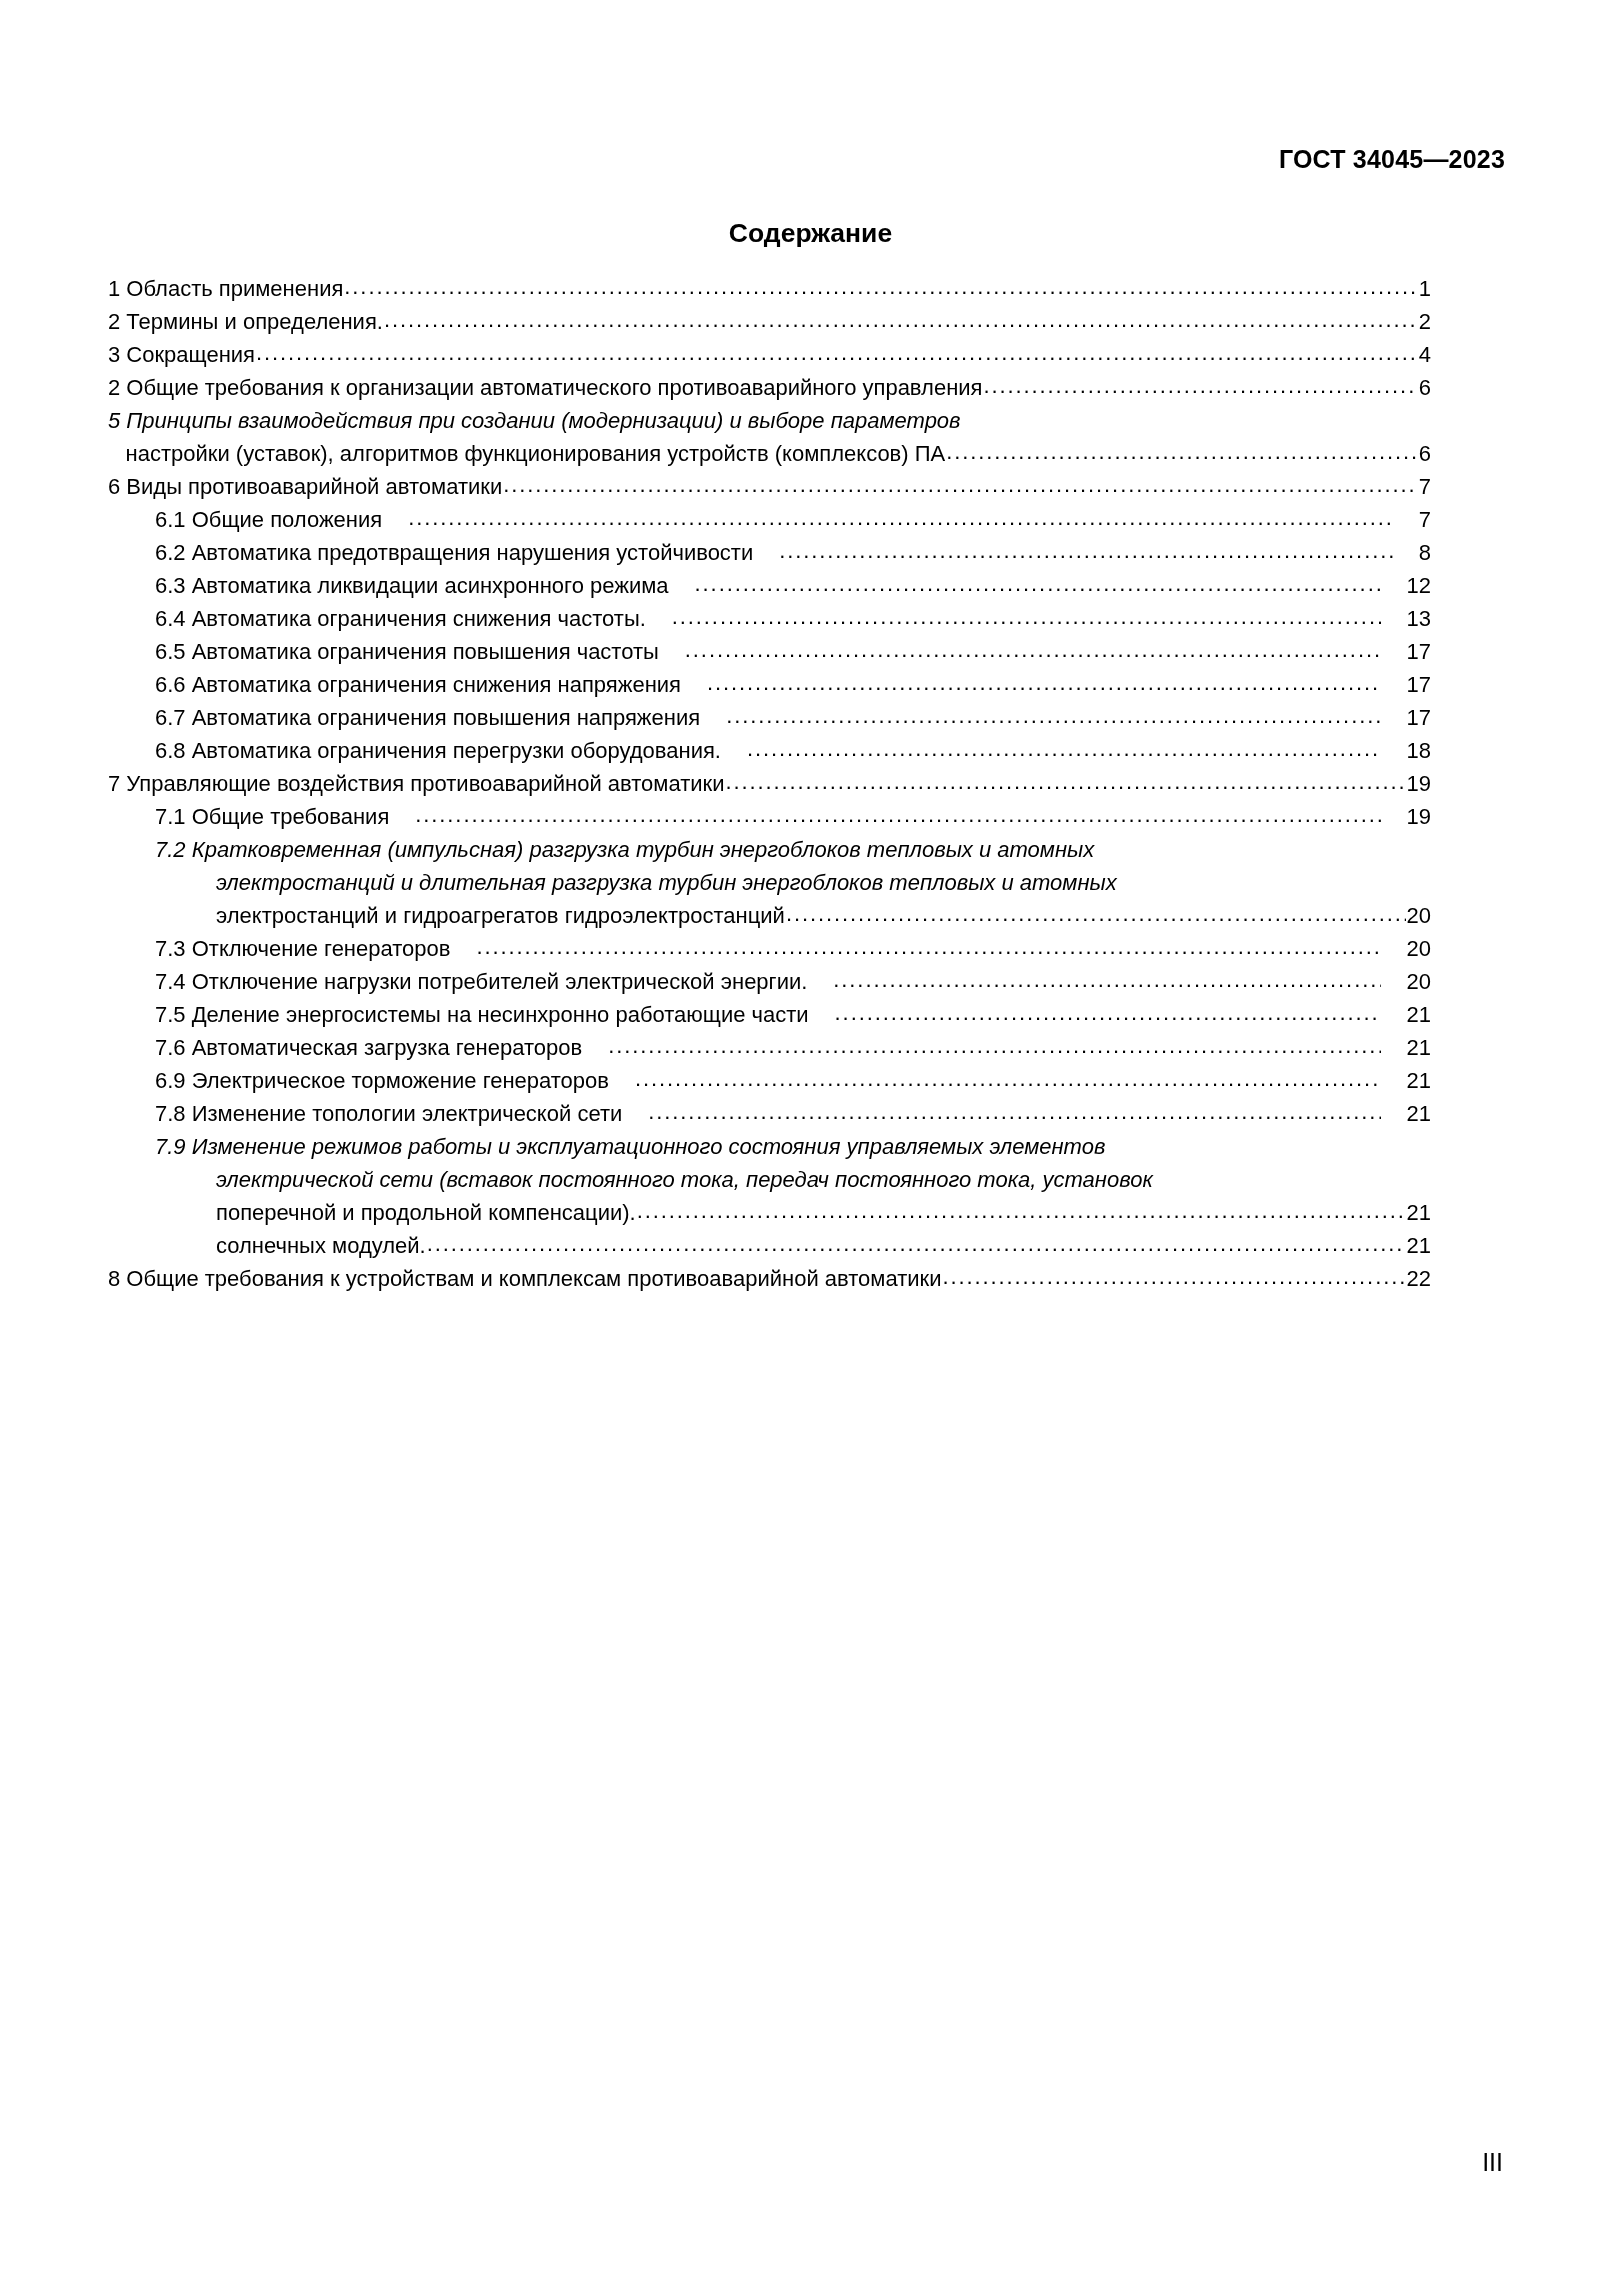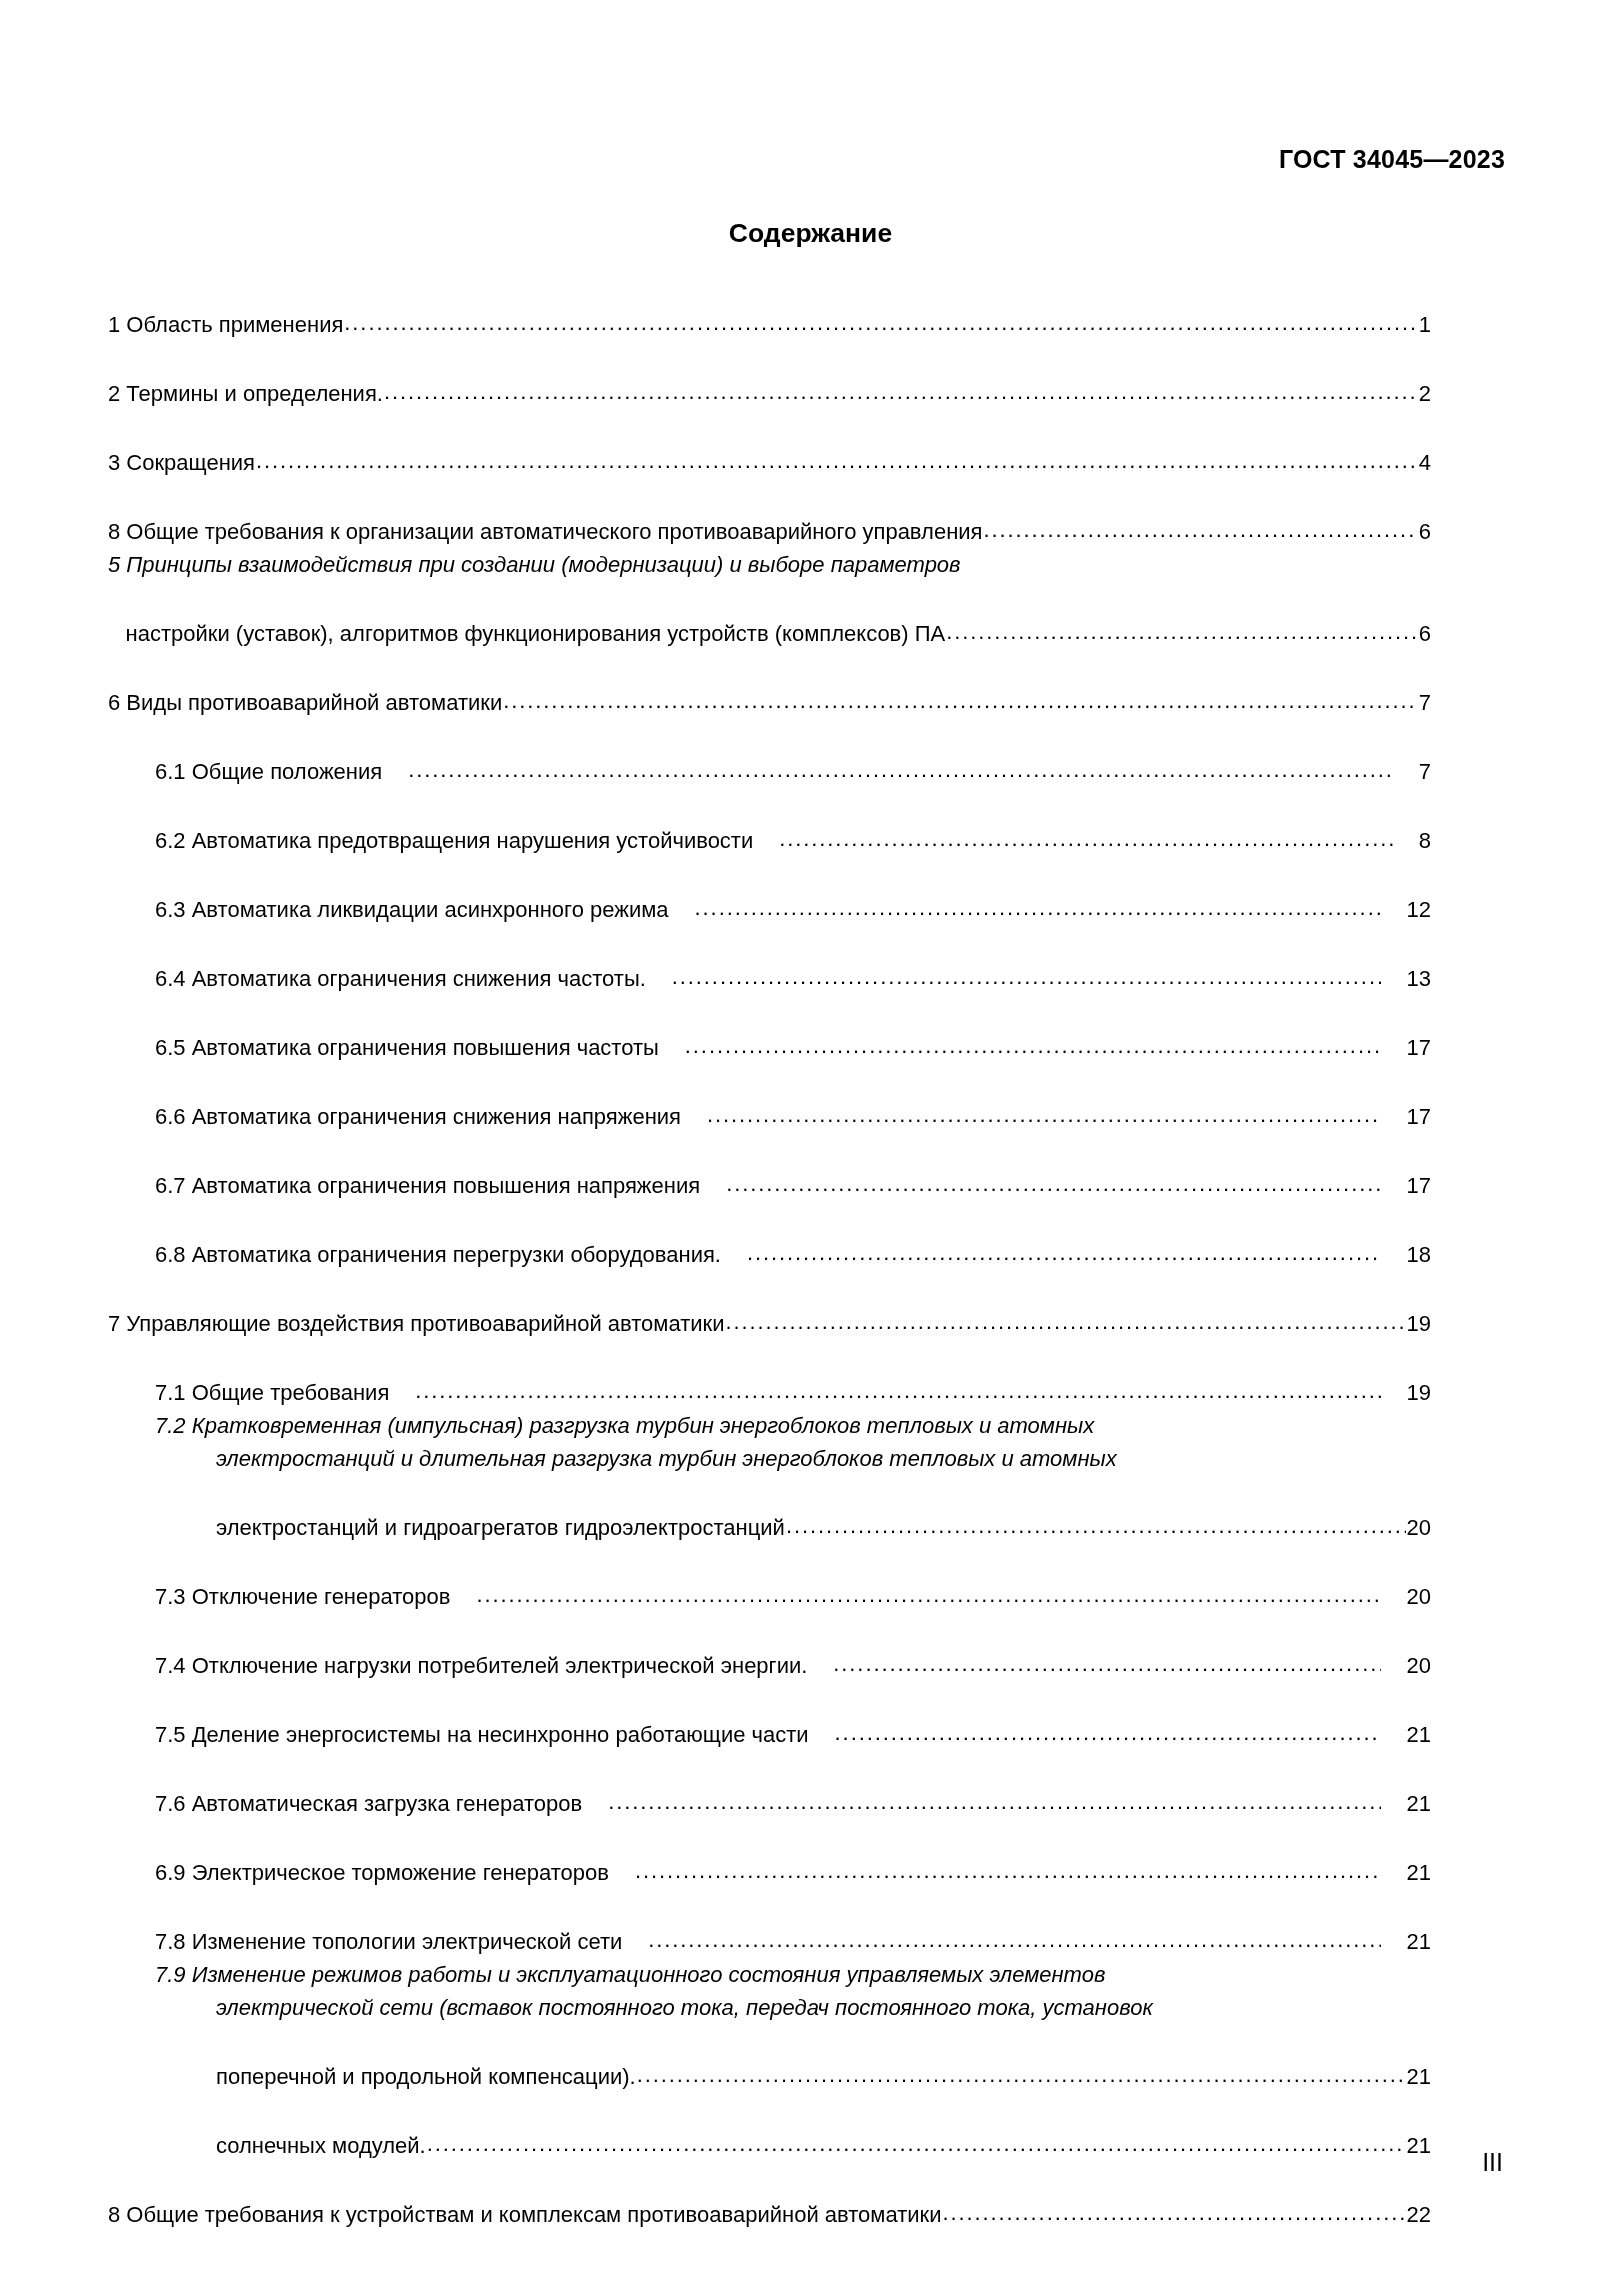--- a/index.html
+++ b/index.html
@@ -44,21 +44,20 @@
     position: absolute;
     top: 272px;
     left: 108px;
     width: 1323px;
   }
   .toc-entry {
     display: flex;
     font-size: 22px;
     line-height: 33px;
     white-space: nowrap;
-    margin-top: 36px;
   }
   .toc-entry .txt {
     white-space: pre;
   }
   .toc-entry .dots {
     flex: 1 1 auto;
     overflow: hidden;
     white-space: nowrap;
     margin: 0 1px;
     font-size: 22px;
@@ -110,21 +109,21 @@
         <span class="txt">2 Термины и определения.</span>
         <span class="dots">...........................................................................................................................................................................................................................</span>
         <span class="pg">2</span>
       </div>
       <div class="toc-entry indent-1">
         <span class="txt">3 Сокращения</span>
         <span class="dots">...........................................................................................................................................................................................................................</span>
         <span class="pg">4</span>
       </div>
       <div class="toc-entry indent-1">
-        <span class="txt">8 Общие требования к организации автоматического противоаварийного управления</span>
+        <span class="txt">2 Общие требования к организации автоматического противоаварийного управления</span>
         <span class="dots">...........................................................................................................................................................................................................................</span>
         <span class="pg">6</span>
       </div>
       <div class="toc-block indent-1">
         <div class="line">5 Принципы взаимодействия при создании (модернизации) и выборе параметров</div>
         <div class="toc-entry hang-l1">
           <span class="txt">настройки (уставок), алгоритмов функционирования устройств (комплексов) ПА</span>
           <span class="dots">...........................................................................................................................................................................................................................</span>
           <span class="pg">6</span>
         </div>

